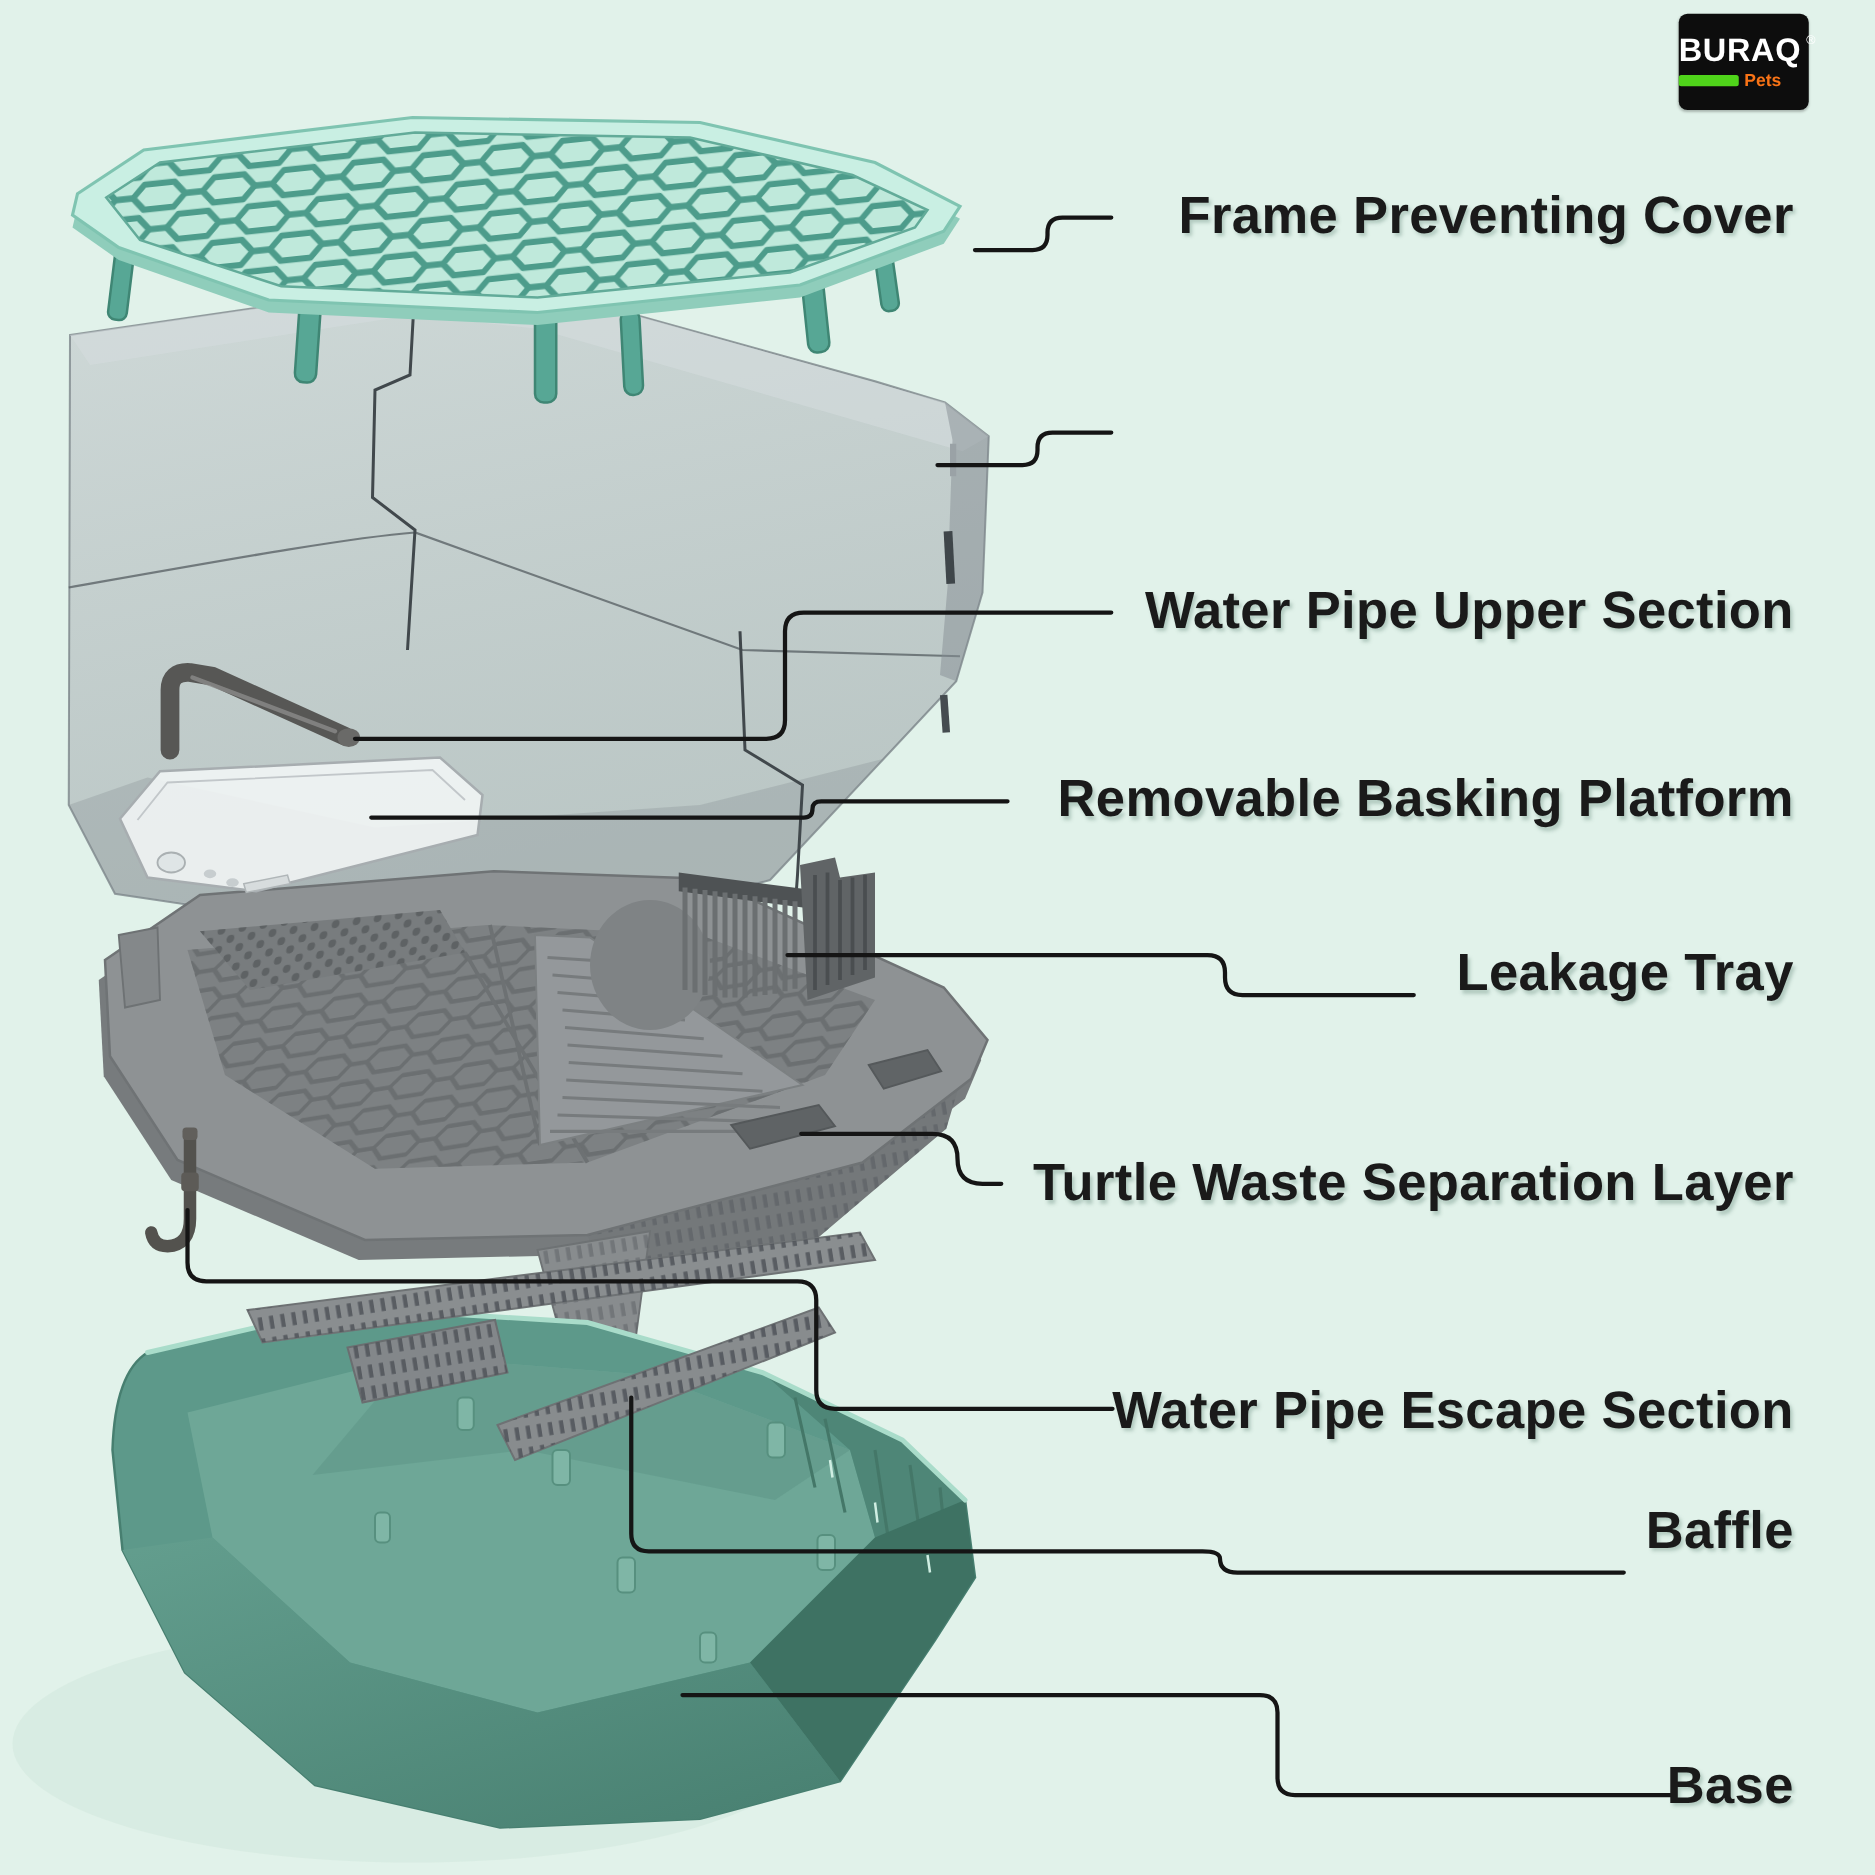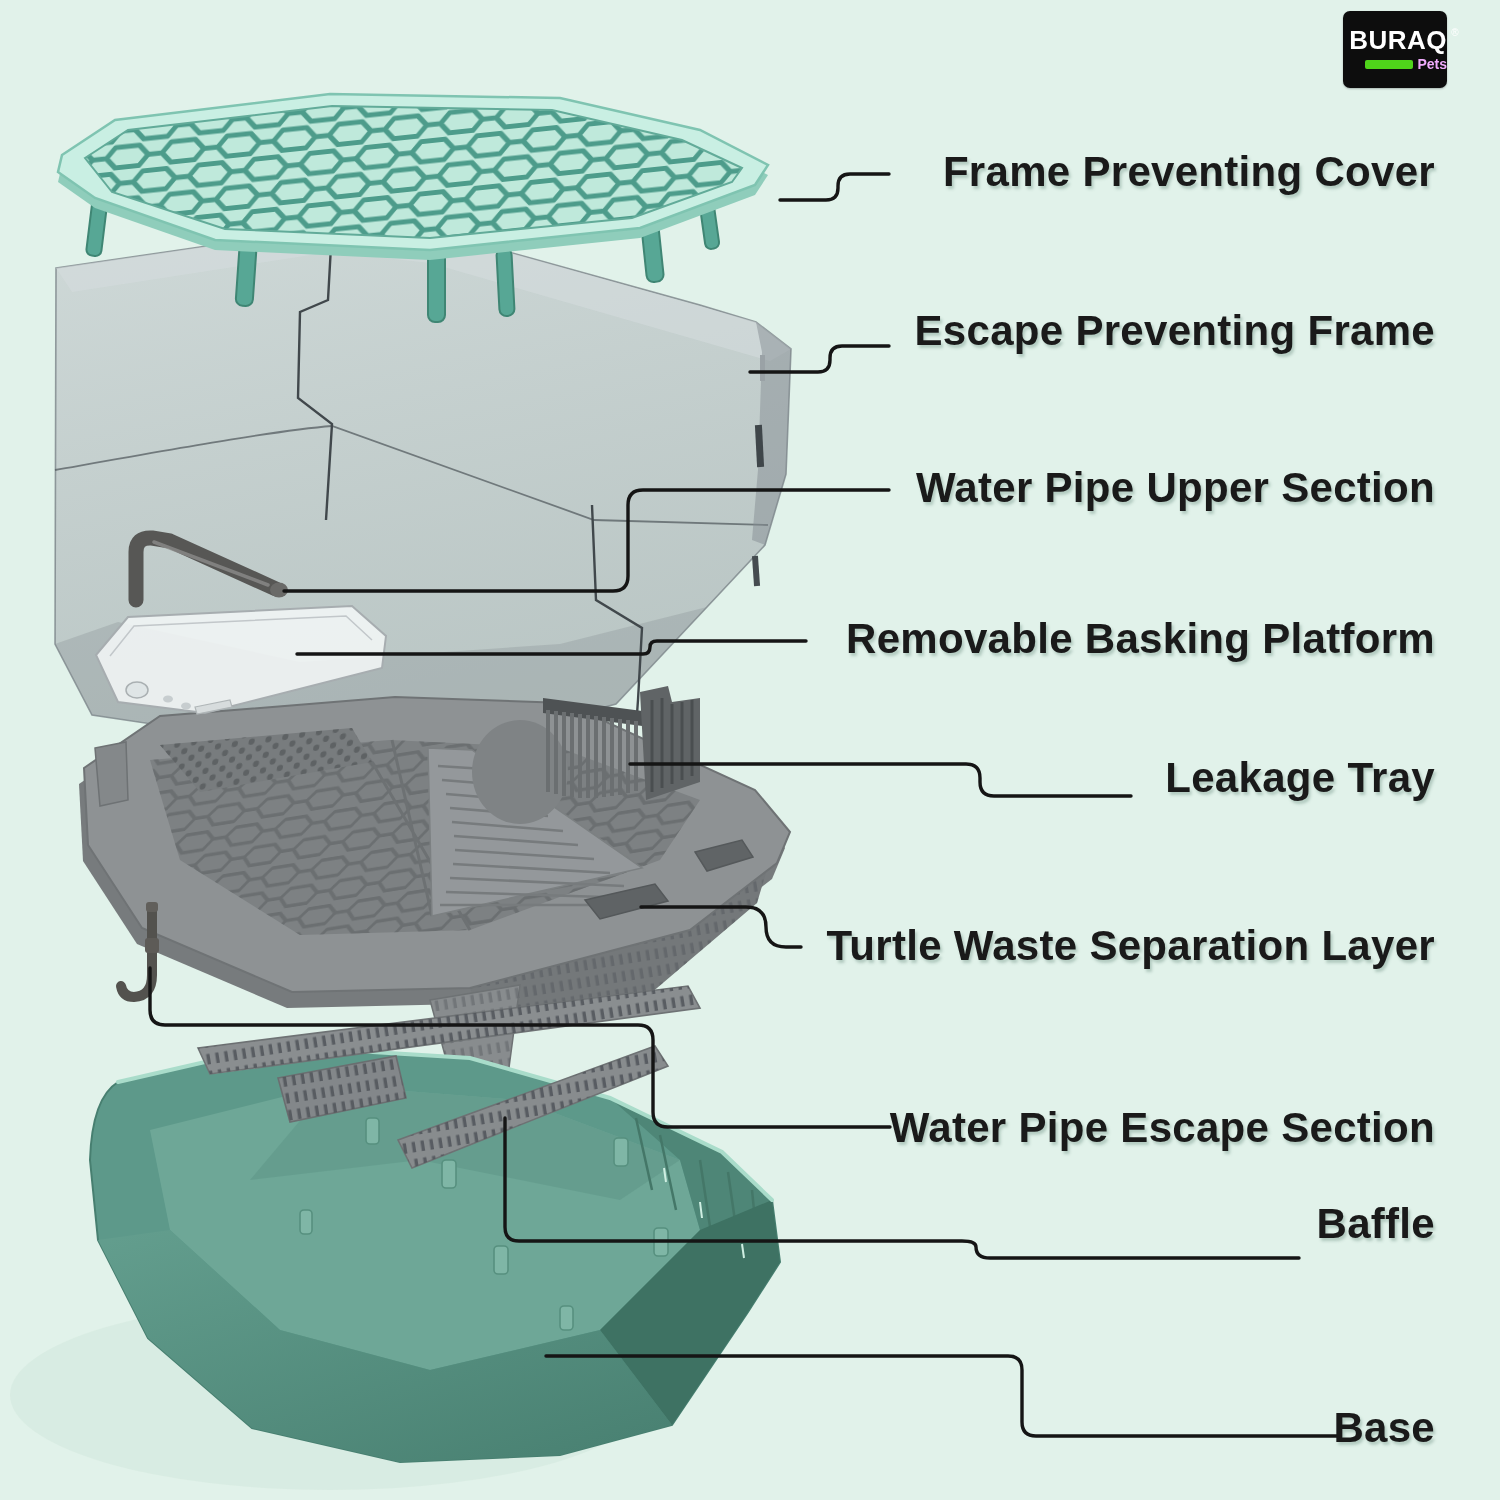--- a/index.html
+++ b/index.html
@@ -4,28 +4,28 @@
 <style>
   html,body{margin:0;padding:0;}
   body{width:1500px;height:1500px;position:relative;background:#e1f2ea;overflow:hidden;
        font-family:"Liberation Sans",sans-serif;}
   .stage{position:absolute;inset:0;}
   svg.scene{position:absolute;left:0;top:0;}
   .part-label{position:absolute;right:65px;height:52px;line-height:52px;
     font:700 42px "Liberation Sans",sans-serif;color:#1a1a1a;letter-spacing:.3px;
     white-space:nowrap;text-shadow:2px 3px 3px rgba(120,152,140,.45);}
   .logo{position:absolute;top:11px;right:53px;width:104px;height:77px;background:#0d0d0d;
-    border-radius:7px;display:flex;flex-direction:column;align-items:flex-end;justify-content:center;gap:3px;
+    border-radius:7px;display:flex;flex-direction:column;align-items:flex-start;justify-content:center;gap:3px;
     box-shadow:0 1px 2px rgba(0,0,0,.25);}
   .logo-name{color:#ffffff;font:700 26px "Liberation Sans",sans-serif;letter-spacing:.5px;
     line-height:26px;position:relative;}
   .logo-reg{position:absolute;top:-7px;right:-12px;font-size:10px;color:#ffffff;font-weight:400;}
   .logo-row{display:flex;align-items:center;gap:4px;width:82px;}
   .logo-bar{height:9px;flex:1;background:#4fd41a;border-radius:2px;}
-  .logo-pets{color:#f0abfc;font:700 14px "Liberation Sans",sans-serif;}
+  .logo-pets{color:#f97316;font:700 14px "Liberation Sans",sans-serif;}
 </style>
 </head>
 <body>
 
 <div class="stage">
 
 <svg class="scene" width="1500" height="1500" viewBox="0 0 1500 1500">
   <defs>
     <pattern id="hexCover" width="56" height="52" patternUnits="userSpaceOnUse" patternTransform="rotate(-6) skewX(-8)">
       <g stroke="#4d9c8b" stroke-width="5" fill="none" stroke-linejoin="round">
@@ -241,21 +241,20 @@
     <path d="M297,654 L643,654 Q650,654 650,647 Q650,641 657,641 L806,641"></path>
     <path d="M630,764 L966,764 Q980,764 980,778 L980,782 Q980,796 994,796 L1131,796"></path>
     <path d="M641,907 L746,907 Q766,907 766,927 Q766,947 786,947 L801,947"></path>
     <path d="M150,968 L150,1010 Q150,1025 165,1025 L638,1025 Q653,1025 653,1040 L653,1112 Q653,1127 668,1127 L890,1127"></path>
     <path d="M505,1118 L505,1227 Q505,1241 519,1241 L962,1241 Q976,1241 976,1247 Q976,1258 990,1258 L1299,1258"></path>
     <path d="M546,1356 L1008,1356 Q1022,1356 1022,1370 L1022,1422 Q1022,1436 1036,1436 L1340,1436"></path>
   </g>
 </svg>
 
 <div class="part-label" style="top:148px">Frame Preventing Cover</div>
-<div class="part-label" style="top:307px">Escape Preventing Frame</div>
 <div class="part-label" style="top:464px">Water Pipe Upper Section</div>
 <div class="part-label" style="top:615px">Removable Basking Platform</div>
 <div class="part-label" style="top:754px">Leakage Tray</div>
 <div class="part-label" style="top:922px">Turtle Waste Separation Layer</div>
 <div class="part-label" style="top:1104px">Water Pipe Escape Section</div>
 <div class="part-label" style="top:1200px">Baffle</div>
 <div class="part-label" style="top:1404px">Base</div>
 
 <div class="logo">
   <div class="logo-name">

